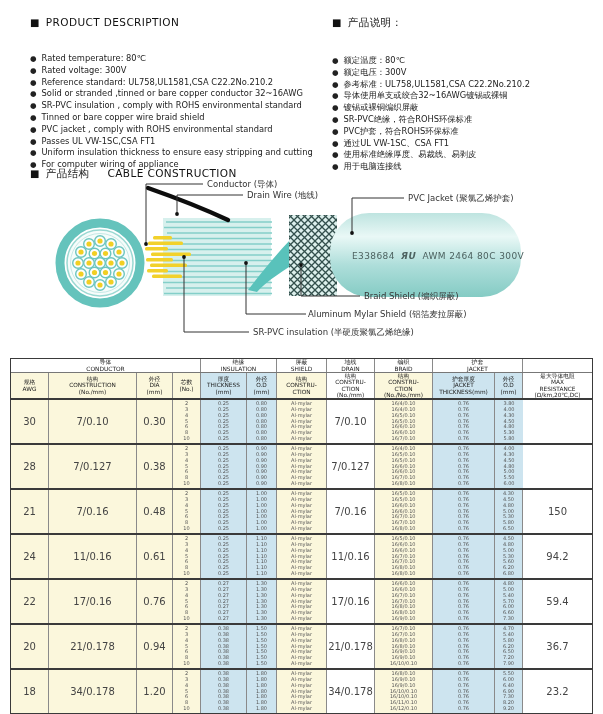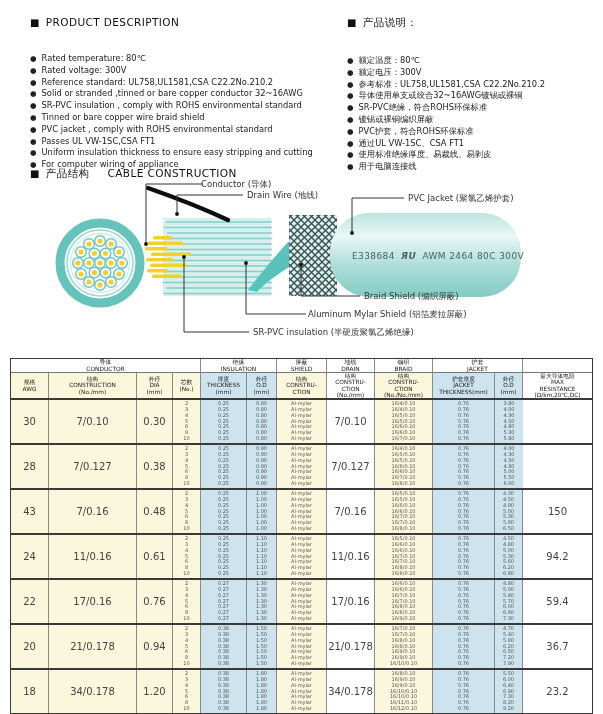--- a/index.html
+++ b/index.html
@@ -47,29 +47,29 @@
     <div class="li"><span class="bullet">●</span><span>Solid or stranded ,tinned or bare copper conductor 32~16AWG</span></div>
     <div class="li"><span class="bullet">●</span><span>SR-PVC insulation , comply with ROHS environmental standard</span></div>
     <div class="li"><span class="bullet">●</span><span>Tinned or bare copper wire braid shield</span></div>
     <div class="li"><span class="bullet">●</span><span>PVC jacket , comply with ROHS environmental standard</span></div>
     <div class="li"><span class="bullet">●</span><span>Passes UL VW-1SC,CSA FT1</span></div>
     <div class="li"><span class="bullet">●</span><span>Uniform insulation thickness to ensure easy stripping and cutting</span></div>
     <div class="li"><span class="bullet">●</span><span>For computer wiring of appliance</span></div>
   </div>
 </div>
 
-<div class="abs" style="left:347px;top:16px;width:250px">
+<div class="abs" style="left:332px;top:16px;width:250px">
   <div class="sec-title"><span class="sq">■</span><span>产品说明：</span></div>
   <div class="blist">
     <div class="li"><span class="bullet">●</span><span>额定温度：80℃</span></div>
     <div class="li"><span class="bullet">●</span><span>额定电压：300V</span></div>
     <div class="li"><span class="bullet">●</span><span>参考标准：UL758,UL1581,CSA C22.2No.210.2</span></div>
     <div class="li"><span class="bullet">●</span><span>导体使用单支或绞合32~16AWG镀锡或裸铜</span></div>
+    <div class="li"><span class="bullet">●</span><span>镀锡或裸铜编织屏蔽</span></div>
     <div class="li"><span class="bullet">●</span><span>SR-PVC绝缘，符合ROHS环保标准</span></div>
-    <div class="li"><span class="bullet">●</span><span>镀锡或裸铜编织屏蔽</span></div>
     <div class="li"><span class="bullet">●</span><span>PVC护套，符合ROHS环保标准</span></div>
     <div class="li"><span class="bullet">●</span><span>通过UL VW-1SC、CSA FT1</span></div>
     <div class="li"><span class="bullet">●</span><span>使用标准绝缘厚度、易裁线、易剥皮</span></div>
     <div class="li"><span class="bullet">●</span><span>用于电脑连接线</span></div>
   </div>
 </div>
 
 <div class="abs sec-title" style="left:30px;top:167px">
   <span class="sq">■</span><span>产品结构</span><span style="display:inline-block;width:18px"></span><span>CABLE CONSTRUCTION</span>
 </div>
@@ -167,21 +167,21 @@
   <g fill="#111">
     <circle cx="146" cy="66" r="1.9"></circle>
       <circle cx="177" cy="36" r="1.9"></circle>
       <circle cx="352" cy="55" r="1.9"></circle>
     <circle cx="301" cy="87" r="1.9"></circle>
       <circle cx="246" cy="85" r="1.9"></circle>
       <circle cx="184" cy="79" r="1.9"></circle>
   </g>
 </svg>
 
-<span class="diagram-label" style="left:201px;top:179px">Conductor (导体)</span>
+<span class="diagram-label" style="left:207px;top:179px">Conductor (导体)</span>
 <span class="diagram-label" style="left:247px;top:190px">Drain Wire (地线)</span>
 <span class="diagram-label" style="left:408px;top:193px">PVC Jacket (聚氯乙烯护套)</span>
 <span class="diagram-label" style="left:364px;top:291px">Braid Shield (编织屏蔽)</span>
 <span class="diagram-label" style="left:308px;top:309px">Aluminum Mylar Shield (铝箔麦拉屏蔽)</span>
 <span class="diagram-label" style="left:253px;top:327px">SR-PVC insulation (半硬质聚氯乙烯绝缘)</span>
 
 <div class="cable-print">
   <span>E338684</span>
   <span class="ulmark">ЯU</span>
   <span>AWM 2464 80C 300V</span>
@@ -347,21 +347,21 @@
 0.76</div>
         <div class="cell c10 b multi">4.00
 4.30
 4.50
 4.80
 5.00
 5.50
 6.00</div>
       </div>
       <div class="trow">
-        <div class="cell c0 y mid">43</div>
+        <div class="cell c0 y mid">21</div>
         <div class="cell c1 y mid">7/0.16</div>
         <div class="cell c2 y mid">0.48</div>
         <div class="cell c3 y multi">2
 3
 4
 5
 6
 8
 10</div>
         <div class="cell c4 b multi">0.25

